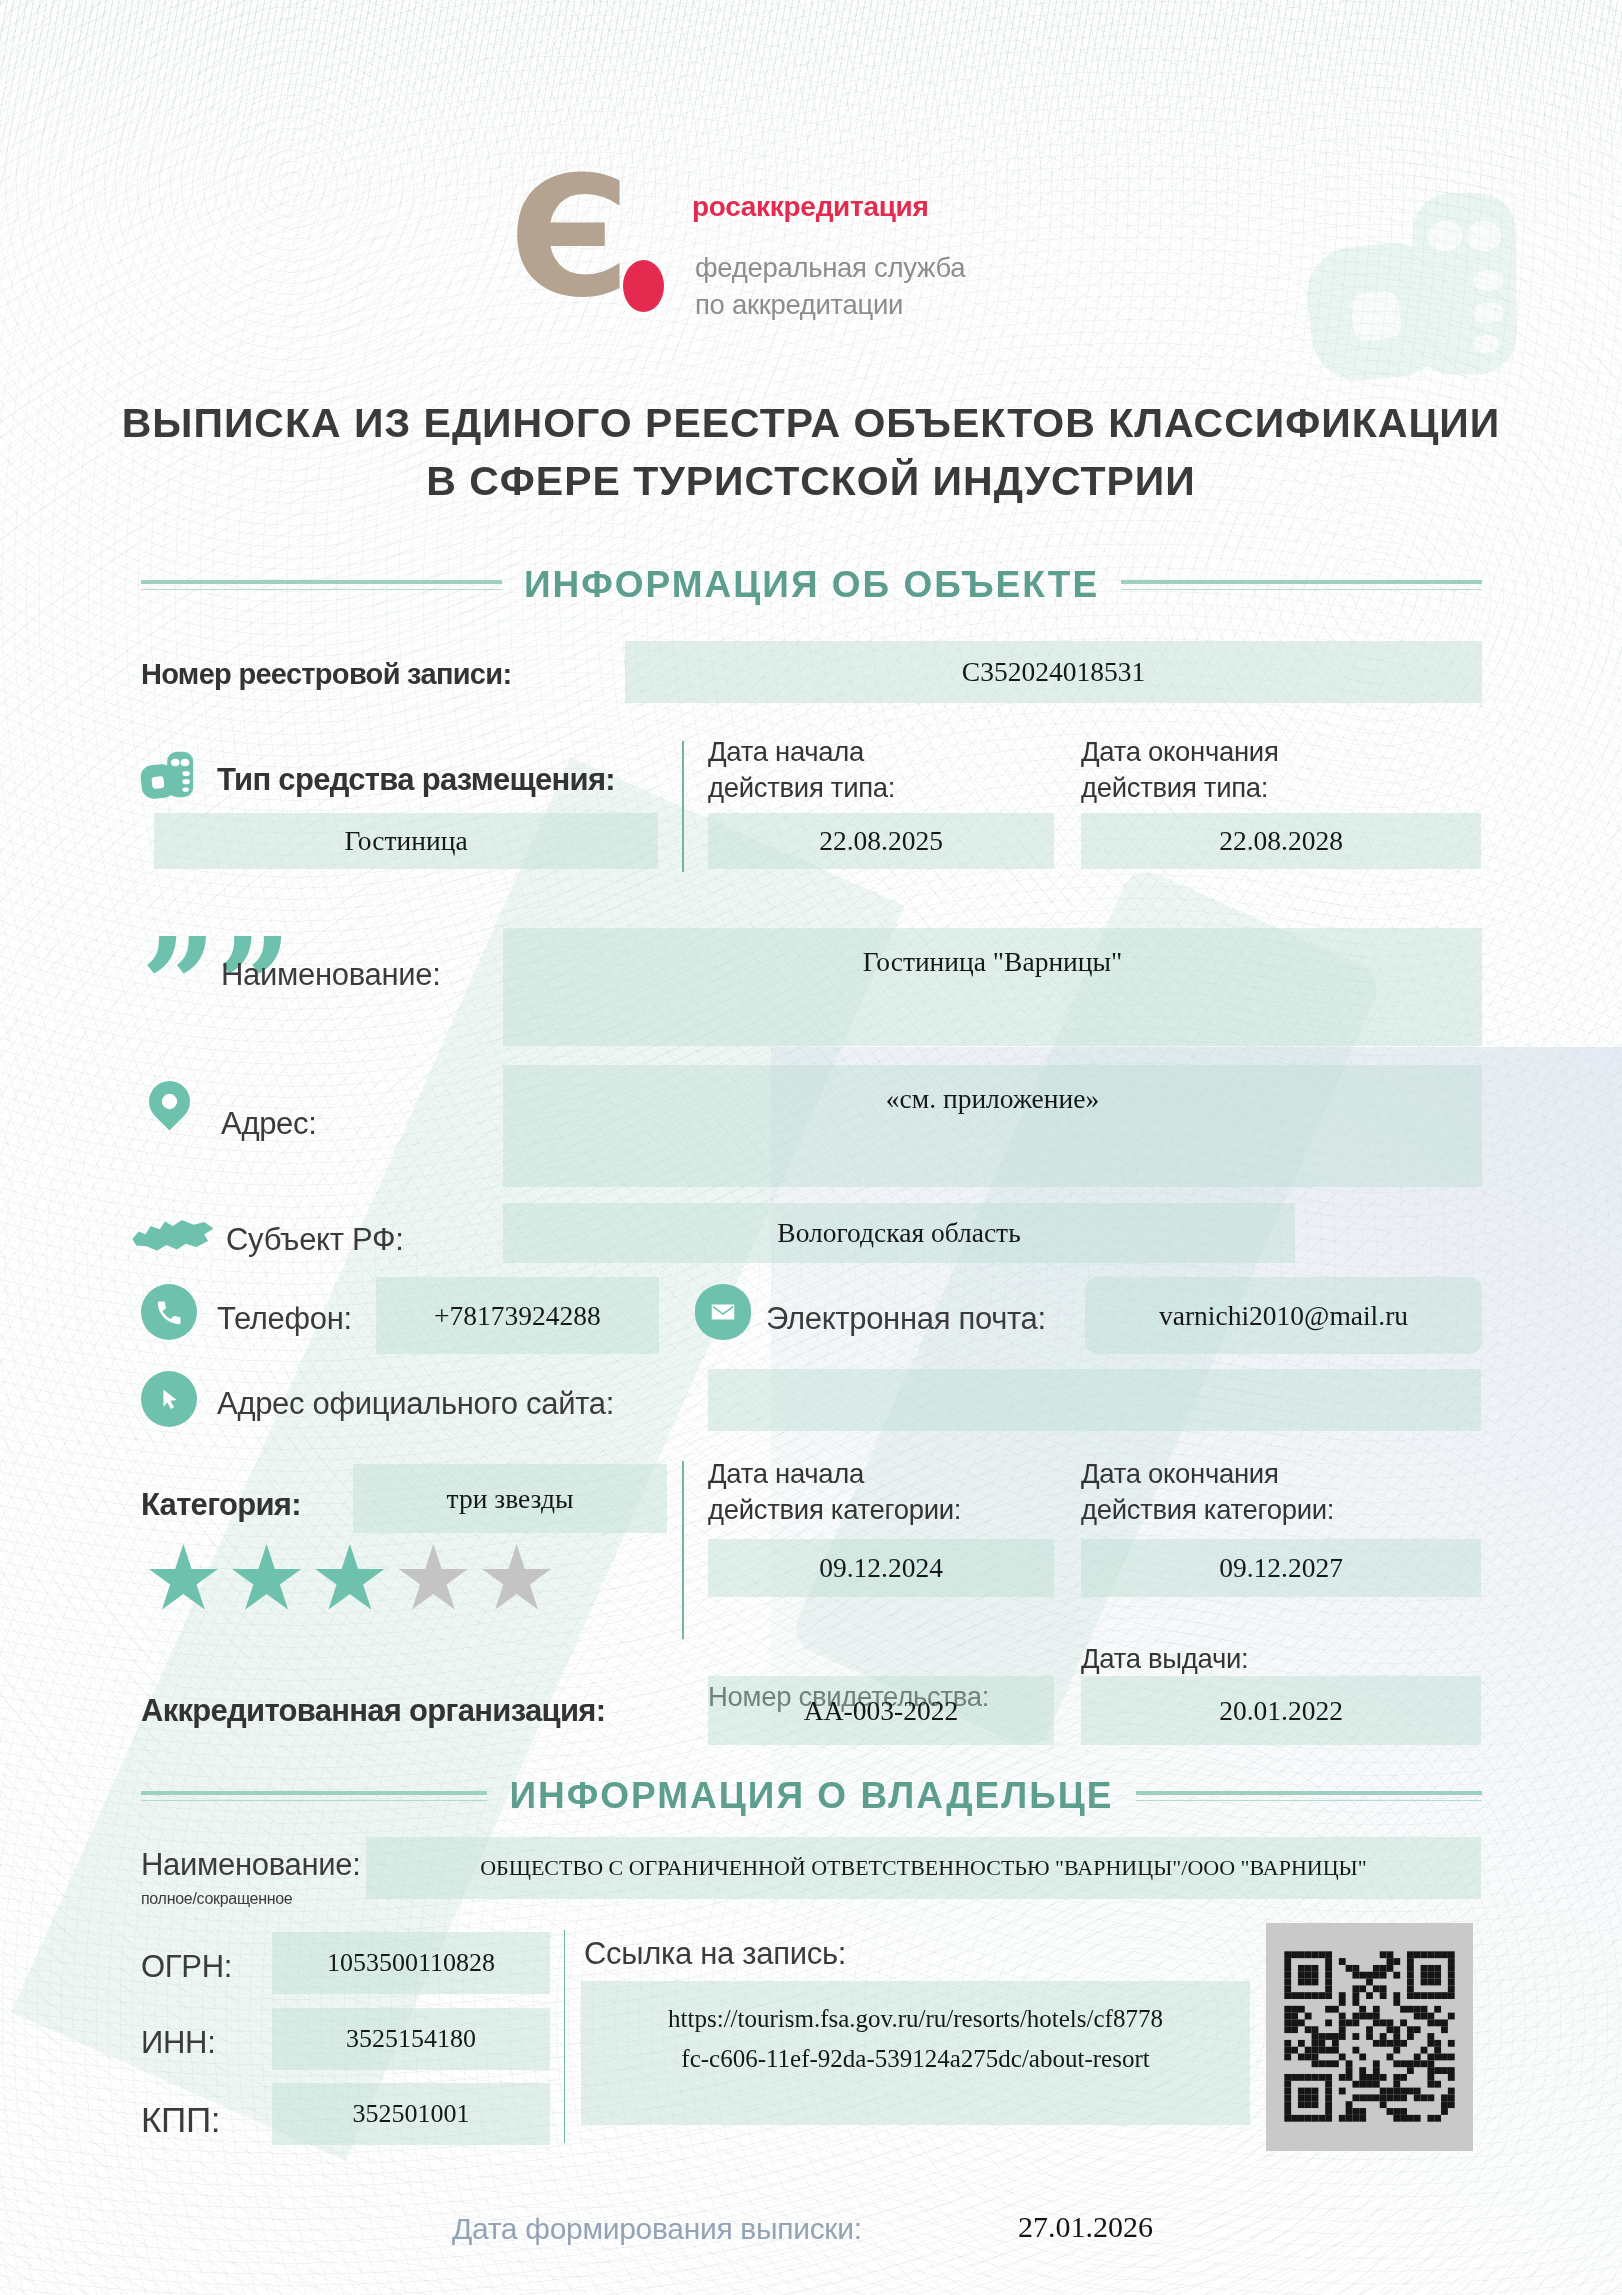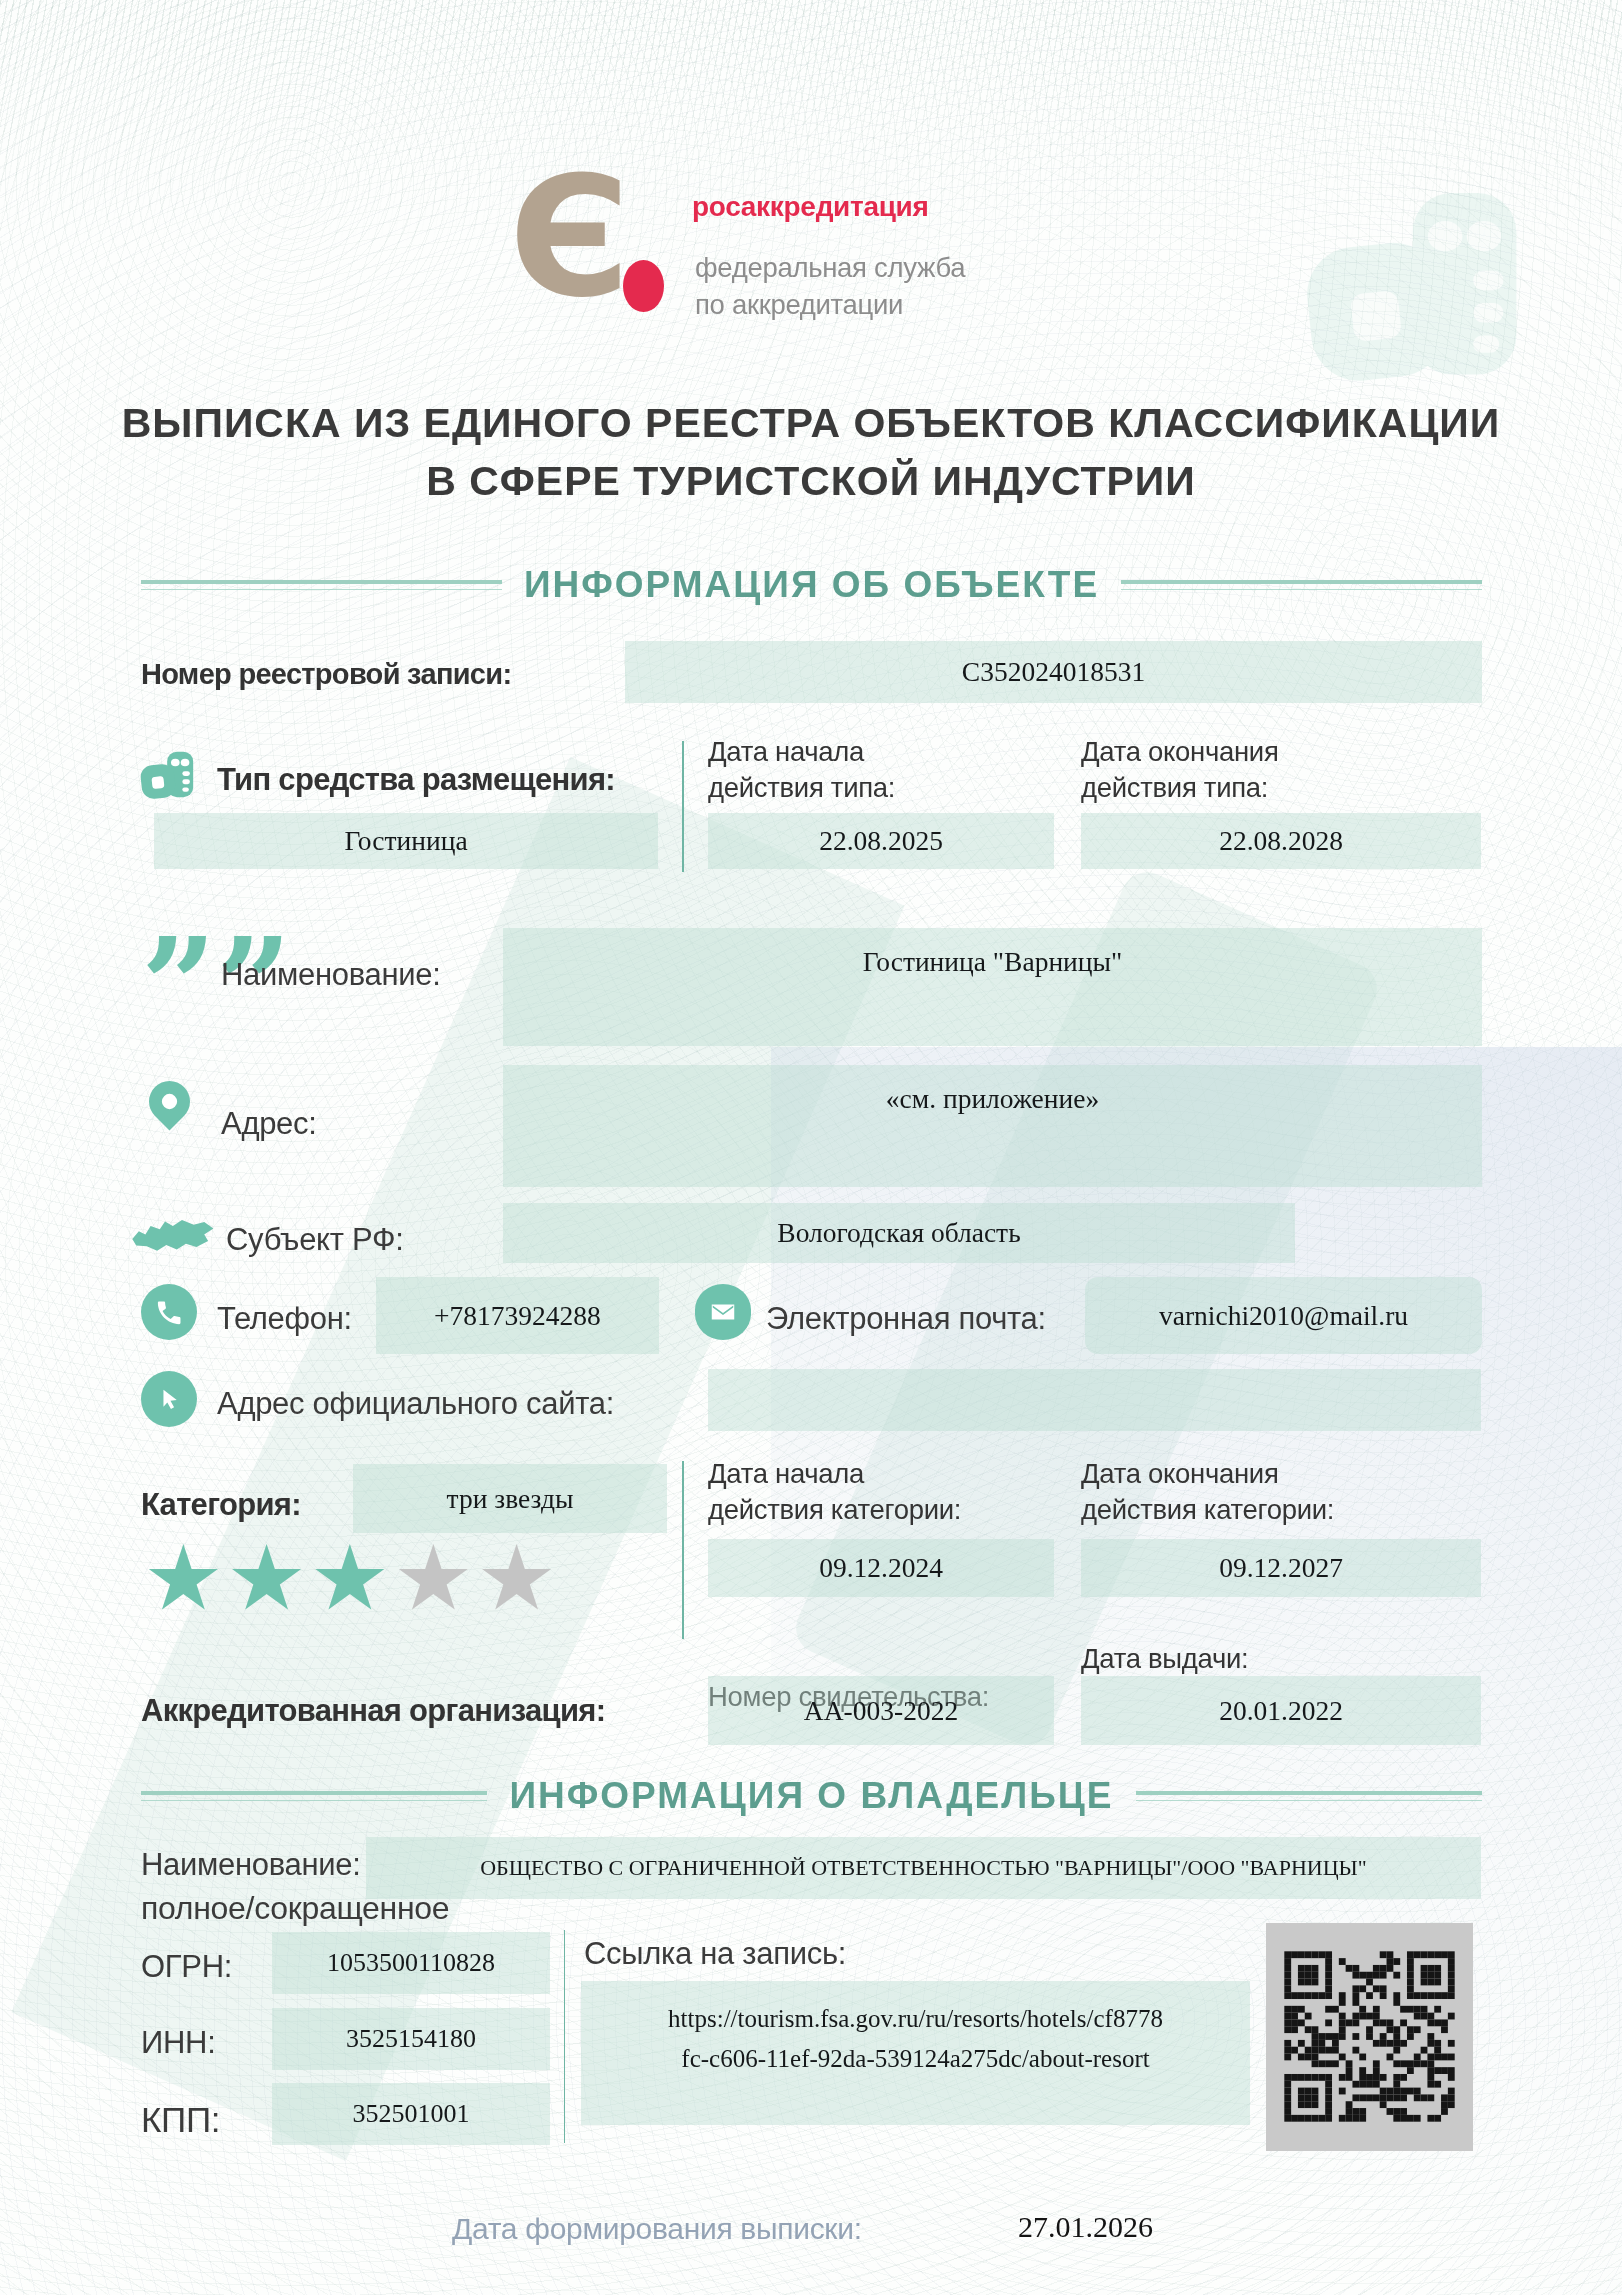--- a/index.html
+++ b/index.html
@@ -237,21 +237,21 @@
         <div class="b"></div>
       </div>
     <div class="t">ИНФОРМАЦИЯ О ВЛАДЕЛЬЦЕ</div>
     <div class="ln">
         <div class="a"></div>
         <div class="b"></div>
       </div>
   </div>
 
   <div class="z lbl" style="left:141px;top:1847px;font-size:31px;">Наименование:</div>
-  <div class="z lbl" style="left:141px;top:1890px;font-size:32px;">полное/сокращенное</div>
+  <div class="z lbl" style="left:141px;top:1890px;font-size:16px;">полное/сокращенное</div>
   <div class="z fld" style="left:366px;top:1837px;width:1115px;height:62px;font-size:22px;">
     <span>ОБЩЕСТВО С ОГРАНИЧЕННОЙ ОТВЕТСТВЕННОСТЬЮ "ВАРНИЦЫ"/ООО "ВАРНИЦЫ"</span>
   </div>
 
   <div class="z lbl" style="left:141px;top:1949px;font-size:31px;">ОГРН:</div>
   <div class="z fld" style="left:272px;top:1932px;width:278px;height:62px;font-size:26px;">
     <span>1053500110828</span>
   </div>
   <div class="z lbl" style="left:141px;top:2025px;font-size:31px;">ИНН:</div>
   <div class="z fld" style="left:272px;top:2008px;width:278px;height:62px;font-size:26px;">

